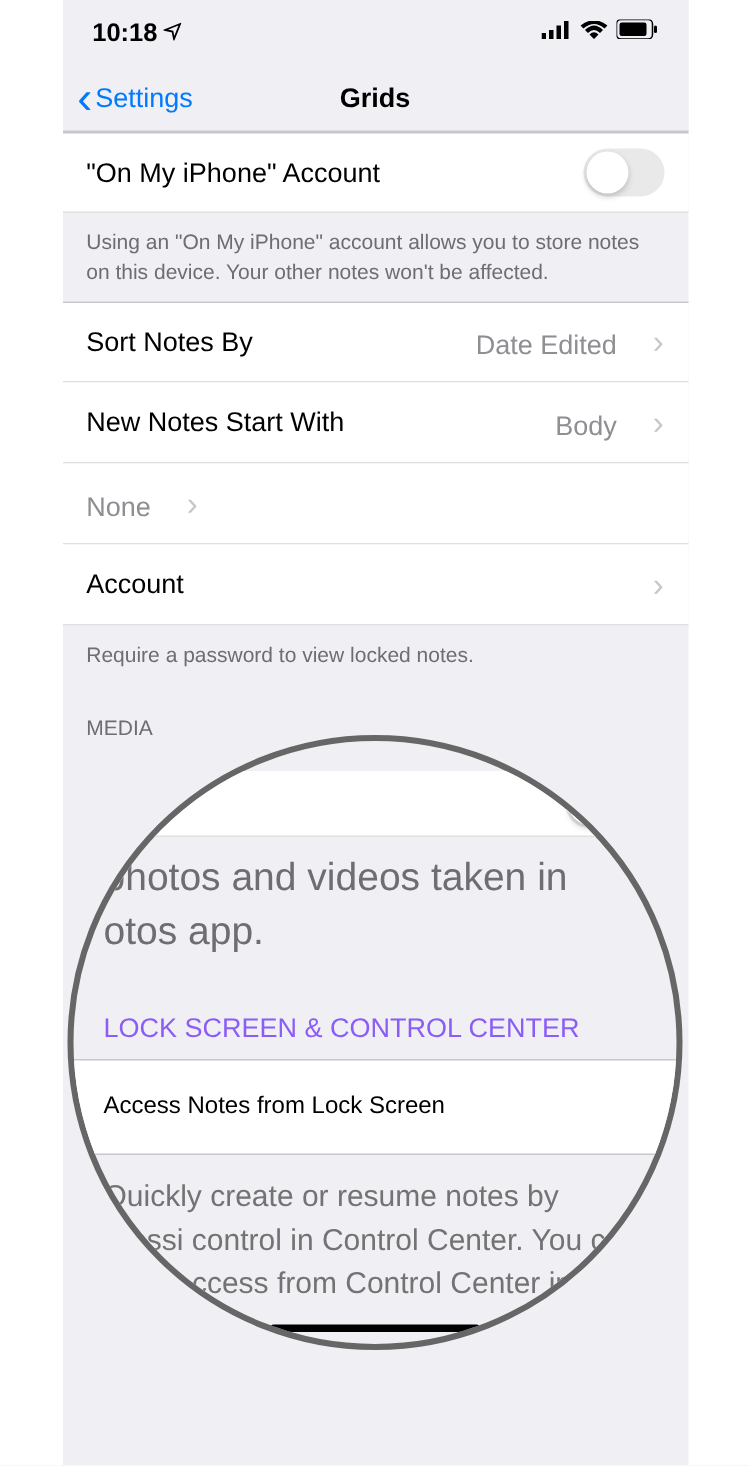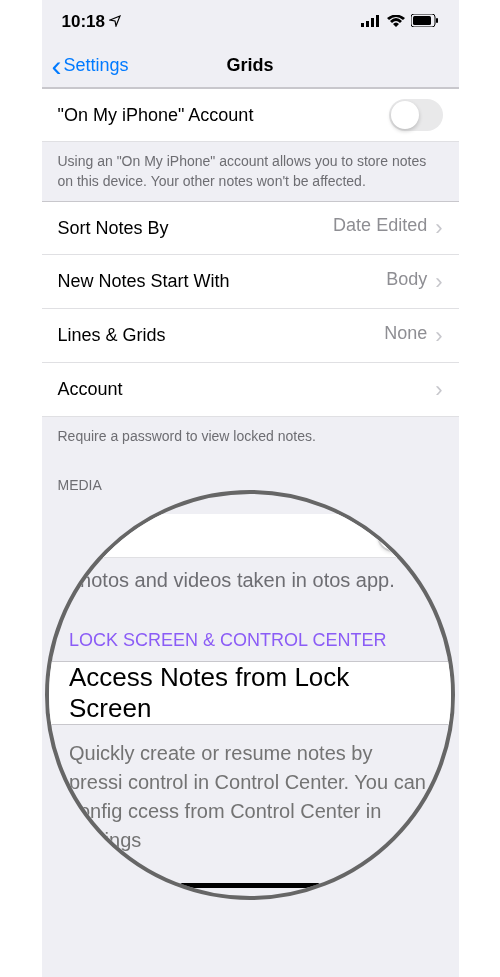--- a/index.html
+++ b/index.html
@@ -81,22 +81,22 @@
       border-bottom: 1px solid #e0e0e3;
     }
     .cell-label {
       font-size: 18px;
       color: #000;
     }
     .cell-value {
       font-size: 18px;
       color: #8e8e93;
       display: flex;
-      align-items: flex-start;
-      gap: 8px;
+      align-items: flex-end;
+      gap: 24px;
     }
     .chevron-right {
       color: #c7c7cc;
       font-size: 22px;
       font-weight: 300;
     }
     .toggle {
       width: 54px;
       height: 32px;
       background: #e9e9ea;
@@ -141,21 +141,21 @@
       background: #efeff4;
       overflow: hidden;
       z-index: 10;
     }
     .mag-content {
       position: relative;
       width: 100%;
       padding-top: 20px;
     }
     .mag-footer-text {
-      font-size: 20px;
+      font-size: 26px;
       color: #6d6d72;
       padding: 8px 20px;
       line-height: 1.4;
     }
     .mag-footer-text-bottom {
       font-size: 20px;
       color: #737373;
       padding: 14px 20px;
       line-height: 1.45;
     }
@@ -168,21 +168,21 @@
       background: #fff;
       display: flex;
       align-items: center;
       justify-content: space-between;
       padding: 0 20px;
       height: 64px;
       border-top: 1px solid #c8c7cc;
       border-bottom: 1px solid #c8c7cc;
     }
     .mag-cell-label {
-      font-size: 26px;
+      font-size: 16px;
       color: #000;
     }
     .mag-toggle-row {
       background: #fff;
       display: flex;
       align-items: center;
       justify-content: space-between;
       padding: 0 20px 0 0;
       height: 44px;
       border-bottom: 1px solid #e0e0e3;
@@ -288,21 +288,20 @@
     </span>
   </div>
   <div class="cell">
     <span class="cell-label">New Notes Start With</span>
     <span class="cell-value">
       <span>Body</span>
       <span class="chevron-right">›</span>
     </span>
   </div>
   <div class="cell">
-    <span class="cell-label">Lines &amp; Grids</span>
     <span class="cell-value">
       <span>None</span>
       <span class="chevron-right">›</span>
     </span>
   </div>
   <div class="cell">
     <span class="cell-label">Account</span>
     <span class="cell-value">
       <span class="chevron-right">›</span>
     </span>

